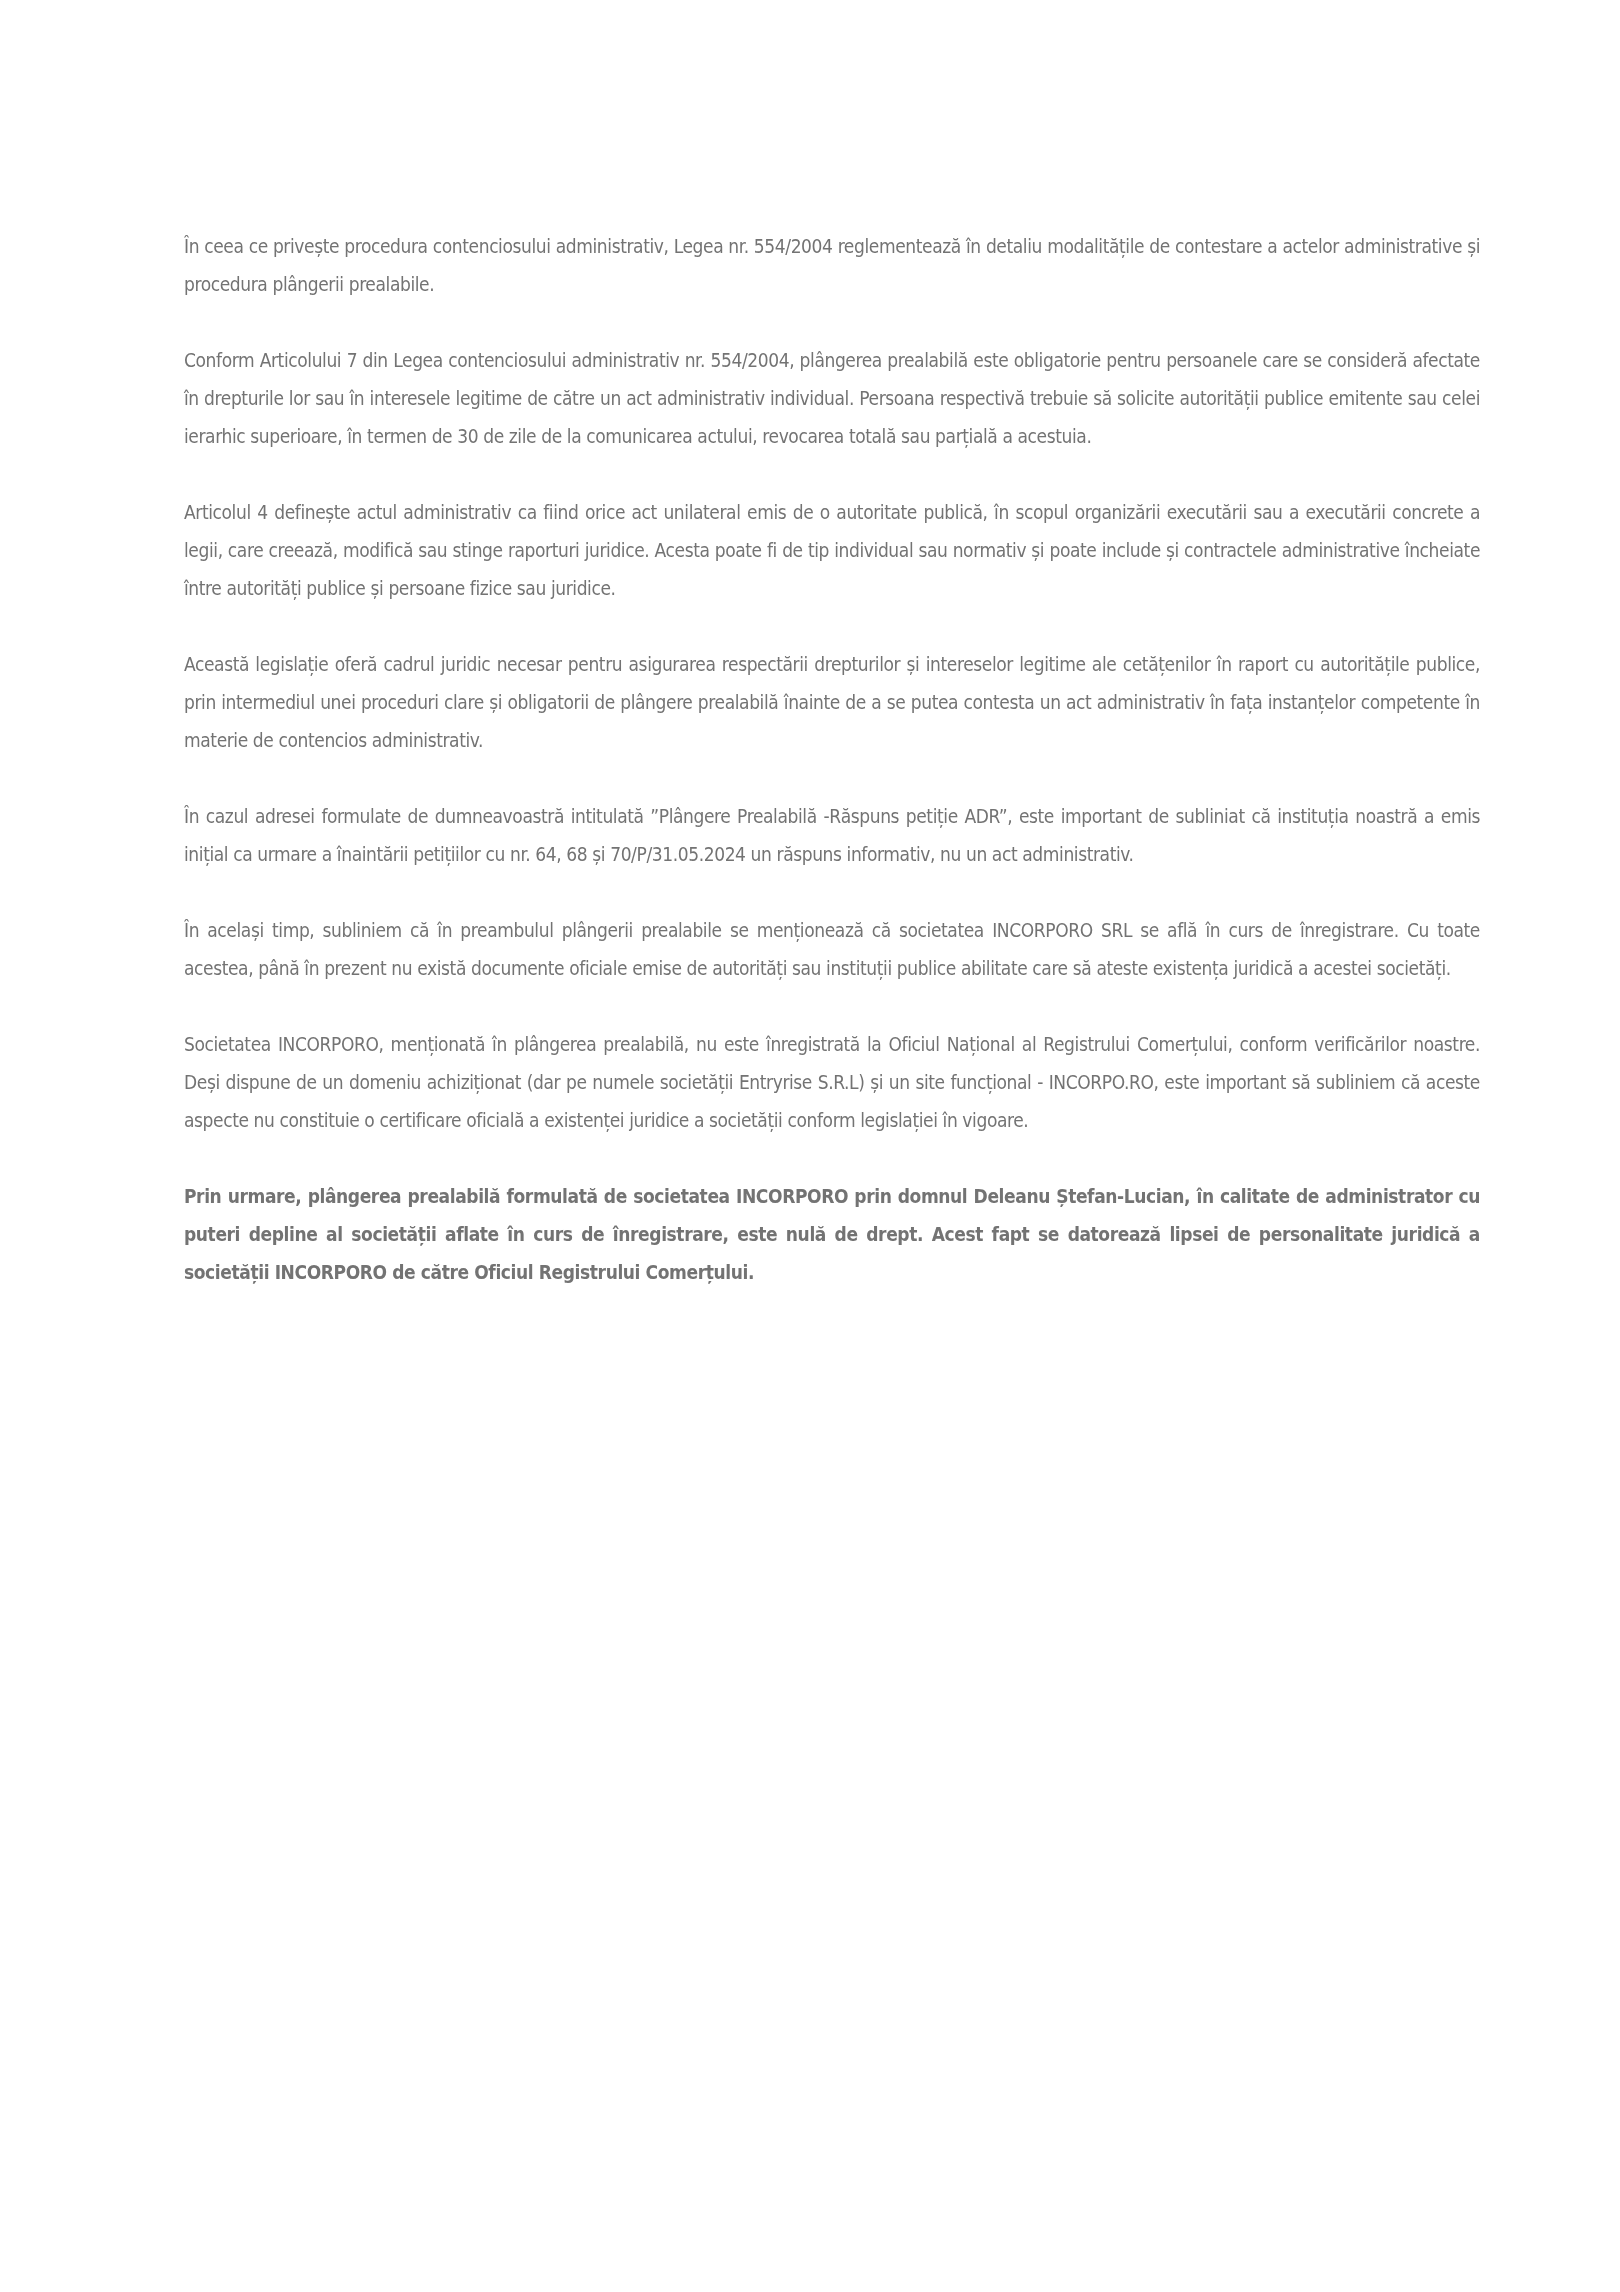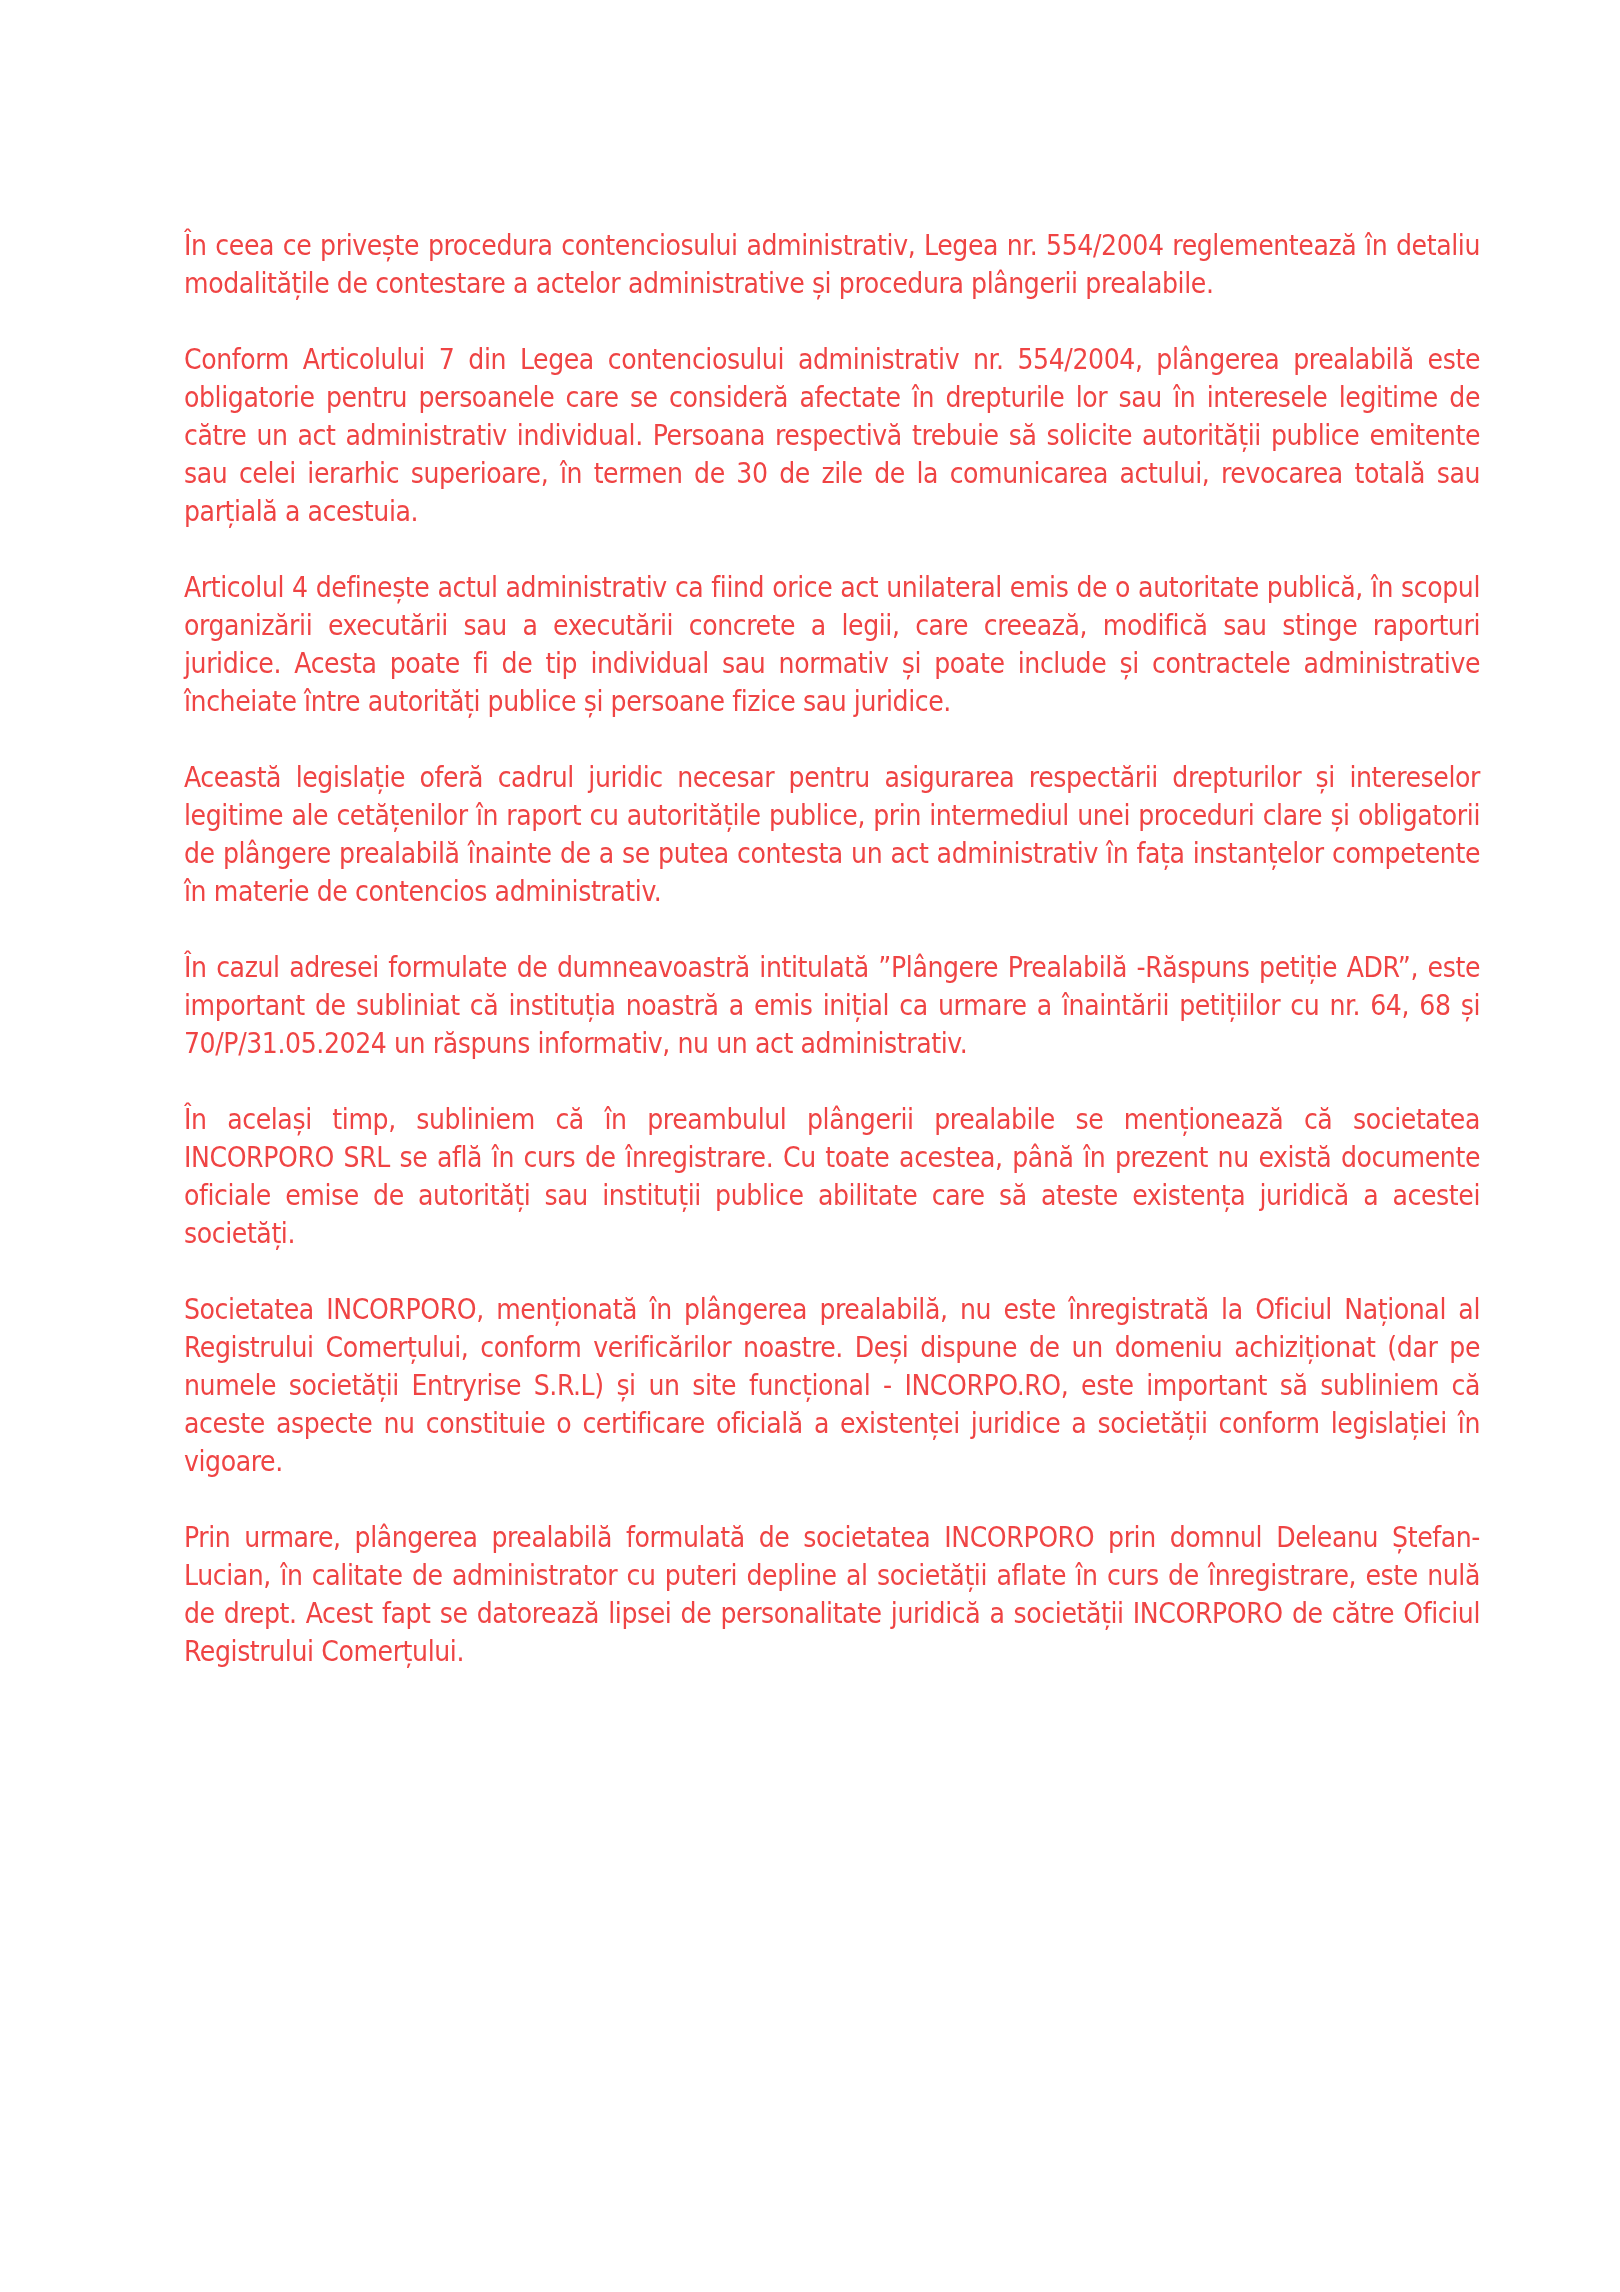--- a/index.html
+++ b/index.html
@@ -13,31 +13,31 @@
       position: relative;
       overflow: hidden;
     }
     .page {
       position: absolute;
       left: 184px;
       top: 227px;
       width: 1296px;
       font-family: "DejaVu Sans Condensed", "DejaVu Sans", sans-serif;
       font-stretch: condensed;
-      font-size: 28px;
+      font-size: 19px;
       line-height: 38px;
-      color: #ef4444;
+      color: #737373;
     }
     .para {
       margin: 0 0 38px 0;
       text-align: justify;
       text-align-last: left;
       letter-spacing: -0.4px;
     }
-    .para:last-child { margin-bottom: 0; }
+    .para:last-child { margin-bottom: 0; font-weight: bold; }
   </style>
 </head>
 <body>
 
 <div class="page">
   <p class="para">În ceea ce privește procedura contenciosului administrativ, Legea nr. 554/2004 reglementează în detaliu modalitățile de contestare a actelor administrative și procedura plângerii prealabile.</p>
   <p class="para">Conform Articolului 7 din Legea contenciosului administrativ nr. 554/2004, plângerea prealabilă este obligatorie pentru persoanele care se consideră afectate în drepturile lor sau în interesele legitime de către un act administrativ individual. Persoana respectivă trebuie să solicite autorității publice emitente sau celei ierarhic superioare, în termen de 30 de zile de la comunicarea actului, revocarea totală sau parțială a acestuia.</p>
   <p class="para">Articolul 4 definește actul administrativ ca fiind orice act unilateral emis de o autoritate publică, în scopul organizării executării sau a executării concrete a legii, care creează, modifică sau stinge raporturi juridice. Acesta poate fi de tip individual sau normativ și poate include și contractele administrative încheiate între autorități publice și persoane fizice sau juridice.</p>
   <p class="para">Această legislație oferă cadrul juridic necesar pentru asigurarea respectării drepturilor și intereselor legitime ale cetățenilor în raport cu autoritățile publice, prin intermediul unei proceduri clare și obligatorii de plângere prealabilă înainte de a se putea contesta un act administrativ în fața instanțelor competente în materie de contencios administrativ.</p>
   <p class="para">În cazul adresei formulate de dumneavoastră intitulată ”Plângere Prealabilă -Răspuns petiție ADR”, este important de subliniat că instituția noastră a emis inițial ca urmare a înaintării petițiilor cu nr. 64, 68 și 70/P/31.05.2024 un răspuns informativ, nu un act administrativ.</p>

